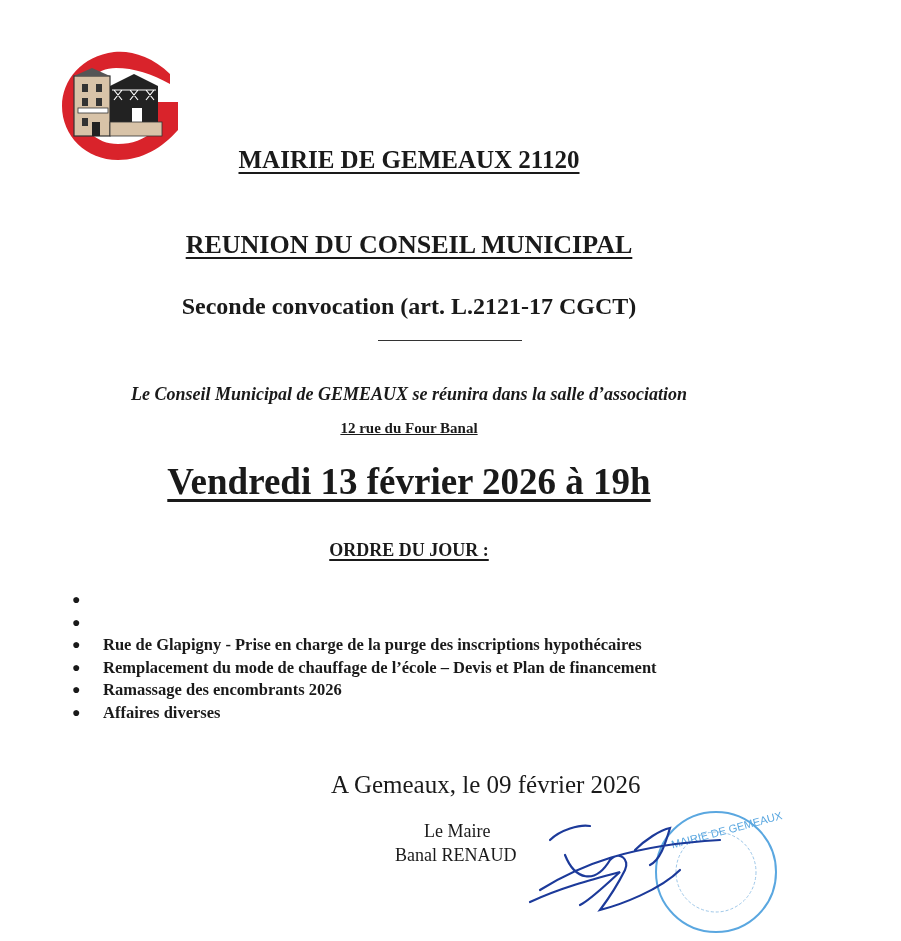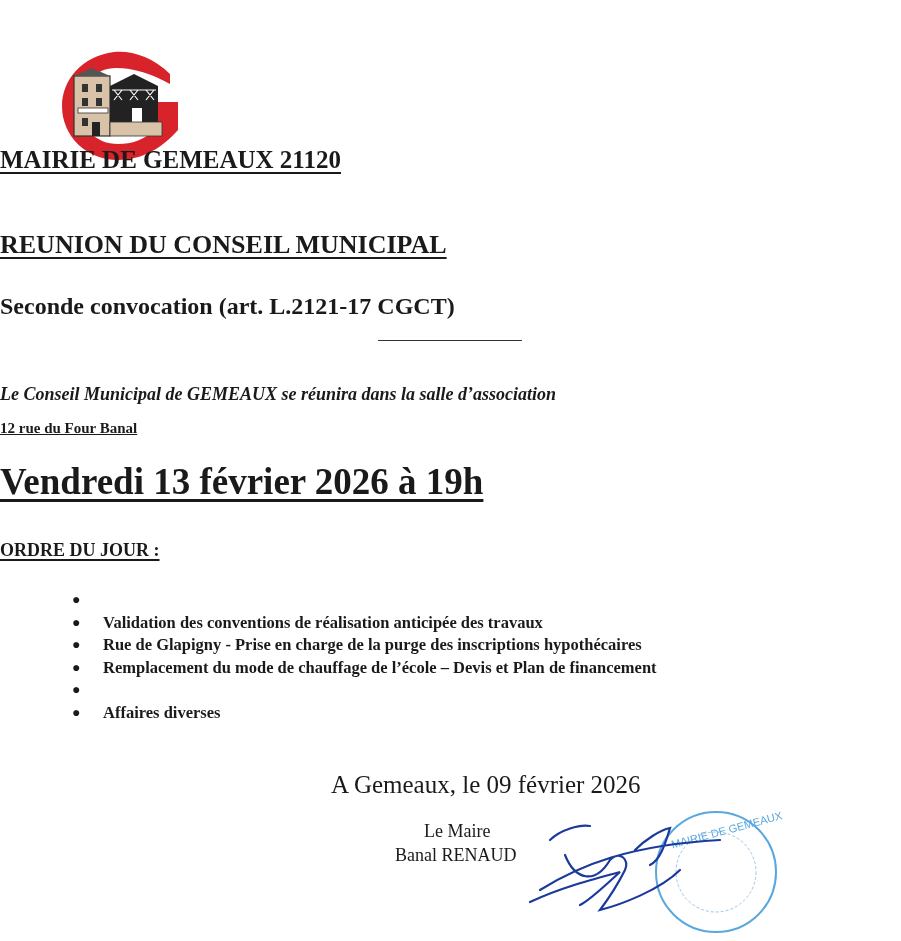--- a/index.html
+++ b/index.html
@@ -1,21 +1,21 @@
 <!DOCTYPE html>
 <html><head>
 <meta charset="utf-8">
 <style>
   html, body { margin: 0; padding: 0; background: #ffffff; }
   body {
     width: 901px; height: 941px; position: relative; overflow: hidden;
     font-family: "Liberation Serif", "DejaVu Serif", serif; color: #1a1a1a;
   }
   .abs { position: absolute; }
-  .center { left: 0; width: 818px; }
+  .center { left: 0; width: 818px; text-align: center; }
   .logo { left: 52px; top: 40px; width: 130px; height: 128px; }
 
   .title1 { top: 146px; font-size: 25px; font-weight: bold; }
   .title1 span, .title2 span { text-decoration: underline; text-decoration-thickness: 2px; text-underline-offset: 4px; }
   .title2 { top: 230px; font-size: 26px; font-weight: bold; }
   .subtitle { top: 293px; font-size: 24px; font-weight: bold; }
   .rule { left: 378px; top: 340px; width: 144px; height: 1px; background: #333; }
 
   .intro { top: 384px; font-size: 18px; font-weight: bold; font-style: italic; }
   .address { top: 420px; font-size: 15px; font-weight: bold; text-decoration: underline; }
@@ -68,32 +68,32 @@
 <div class="abs center date-main"><span>Vendredi 13 février 2026 à 19h</span></div>
 
 <div class="abs center odj"><span>ORDRE DU JOUR :</span></div>
 
 <ul class="abs agenda">
   <li>
       <span class="bullet">●</span>
     </li>
   <li>
       <span class="bullet">●</span>
-      <span>Validation des conventions de réalisation anticipée des travaux</span>
     </li>
   <li>
       <span class="bullet">●</span>
       <span>Rue de Glapigny - Prise en charge de la purge des inscriptions hypothécaires</span>
     </li>
   <li>
       <span class="bullet">●</span>
       <span>Remplacement du mode de chauffage de l’école – Devis et Plan de financement</span>
     </li>
   <li>
       <span class="bullet">●</span>
+      <span>Ramassage des encombrants 2026</span>
     </li>
   <li>
       <span class="bullet">●</span>
       <span>Affaires diverses</span>
     </li>
 </ul>
 
 <div class="abs place-date">A Gemeaux, le 09 février 2026</div>
 <div class="abs maire">Le Maire</div>
 <div class="abs maire-name">Banal RENAUD</div>

